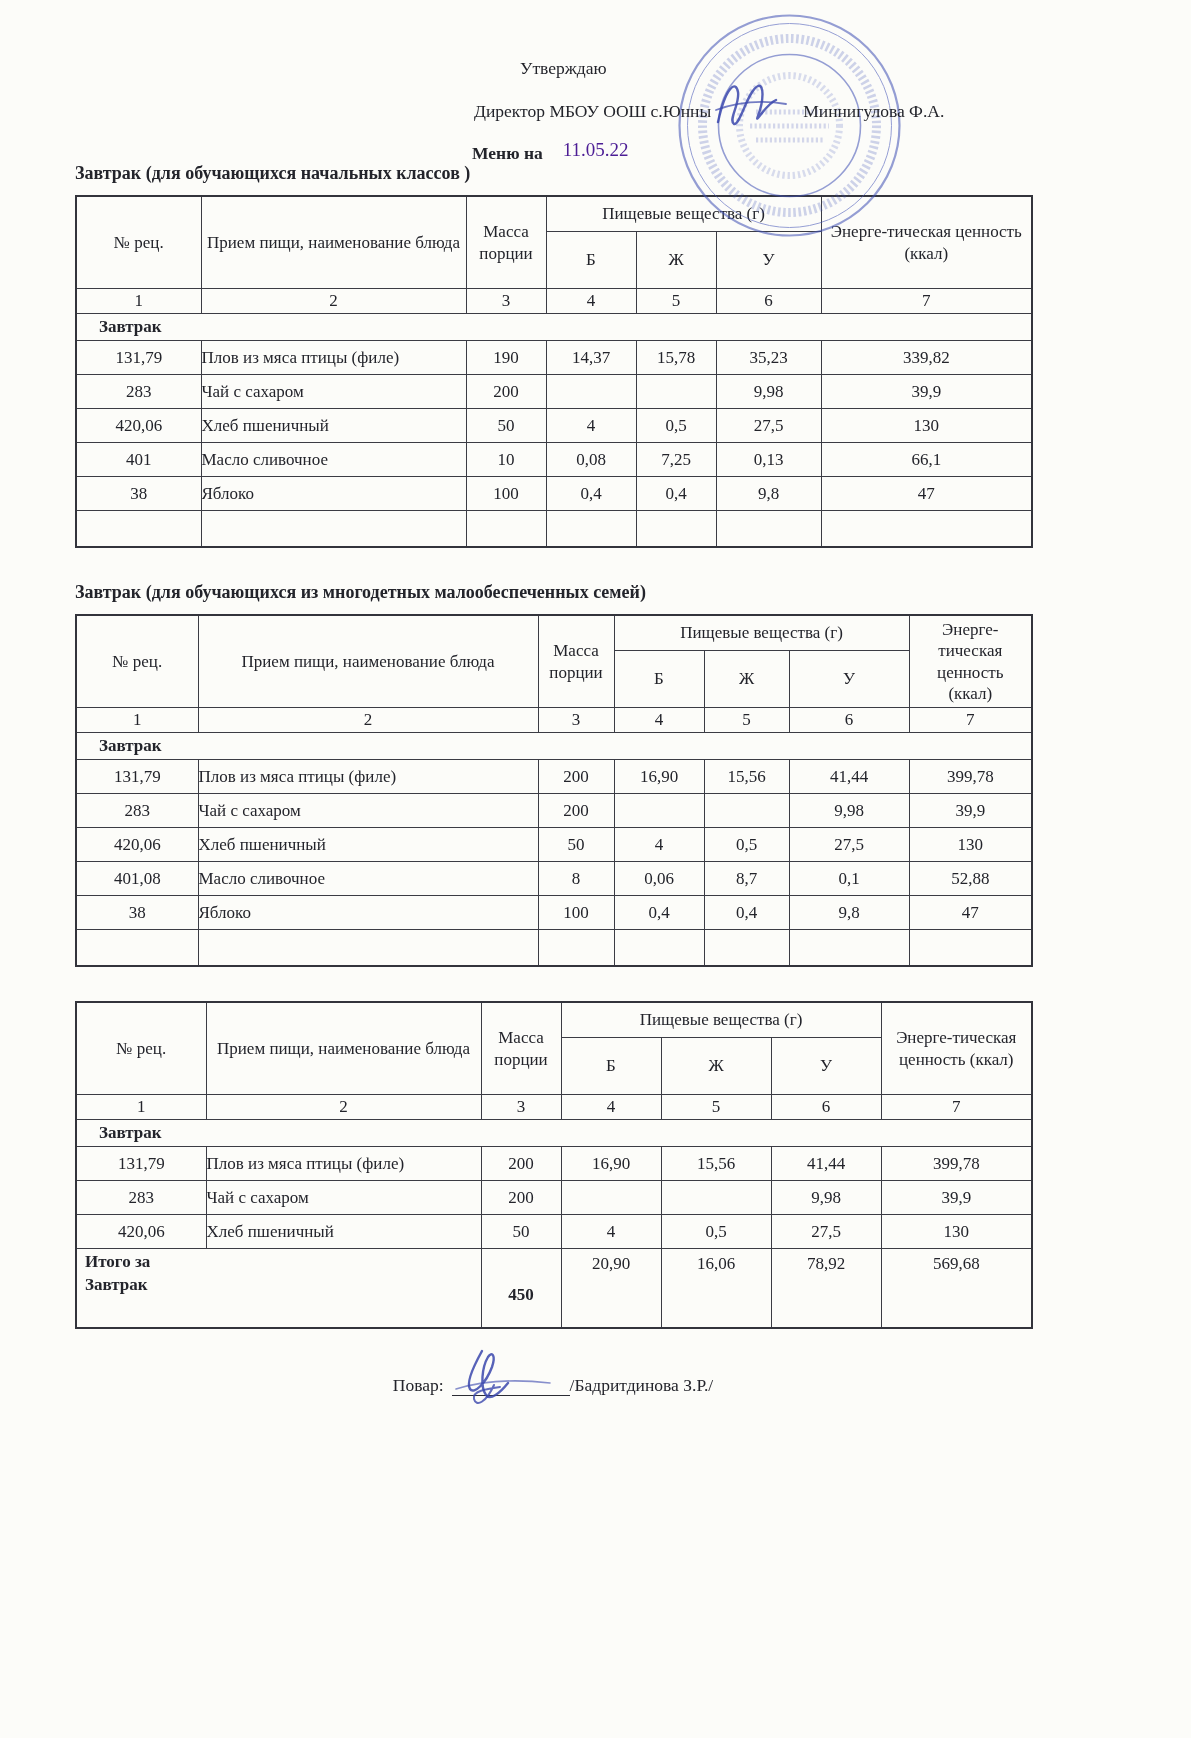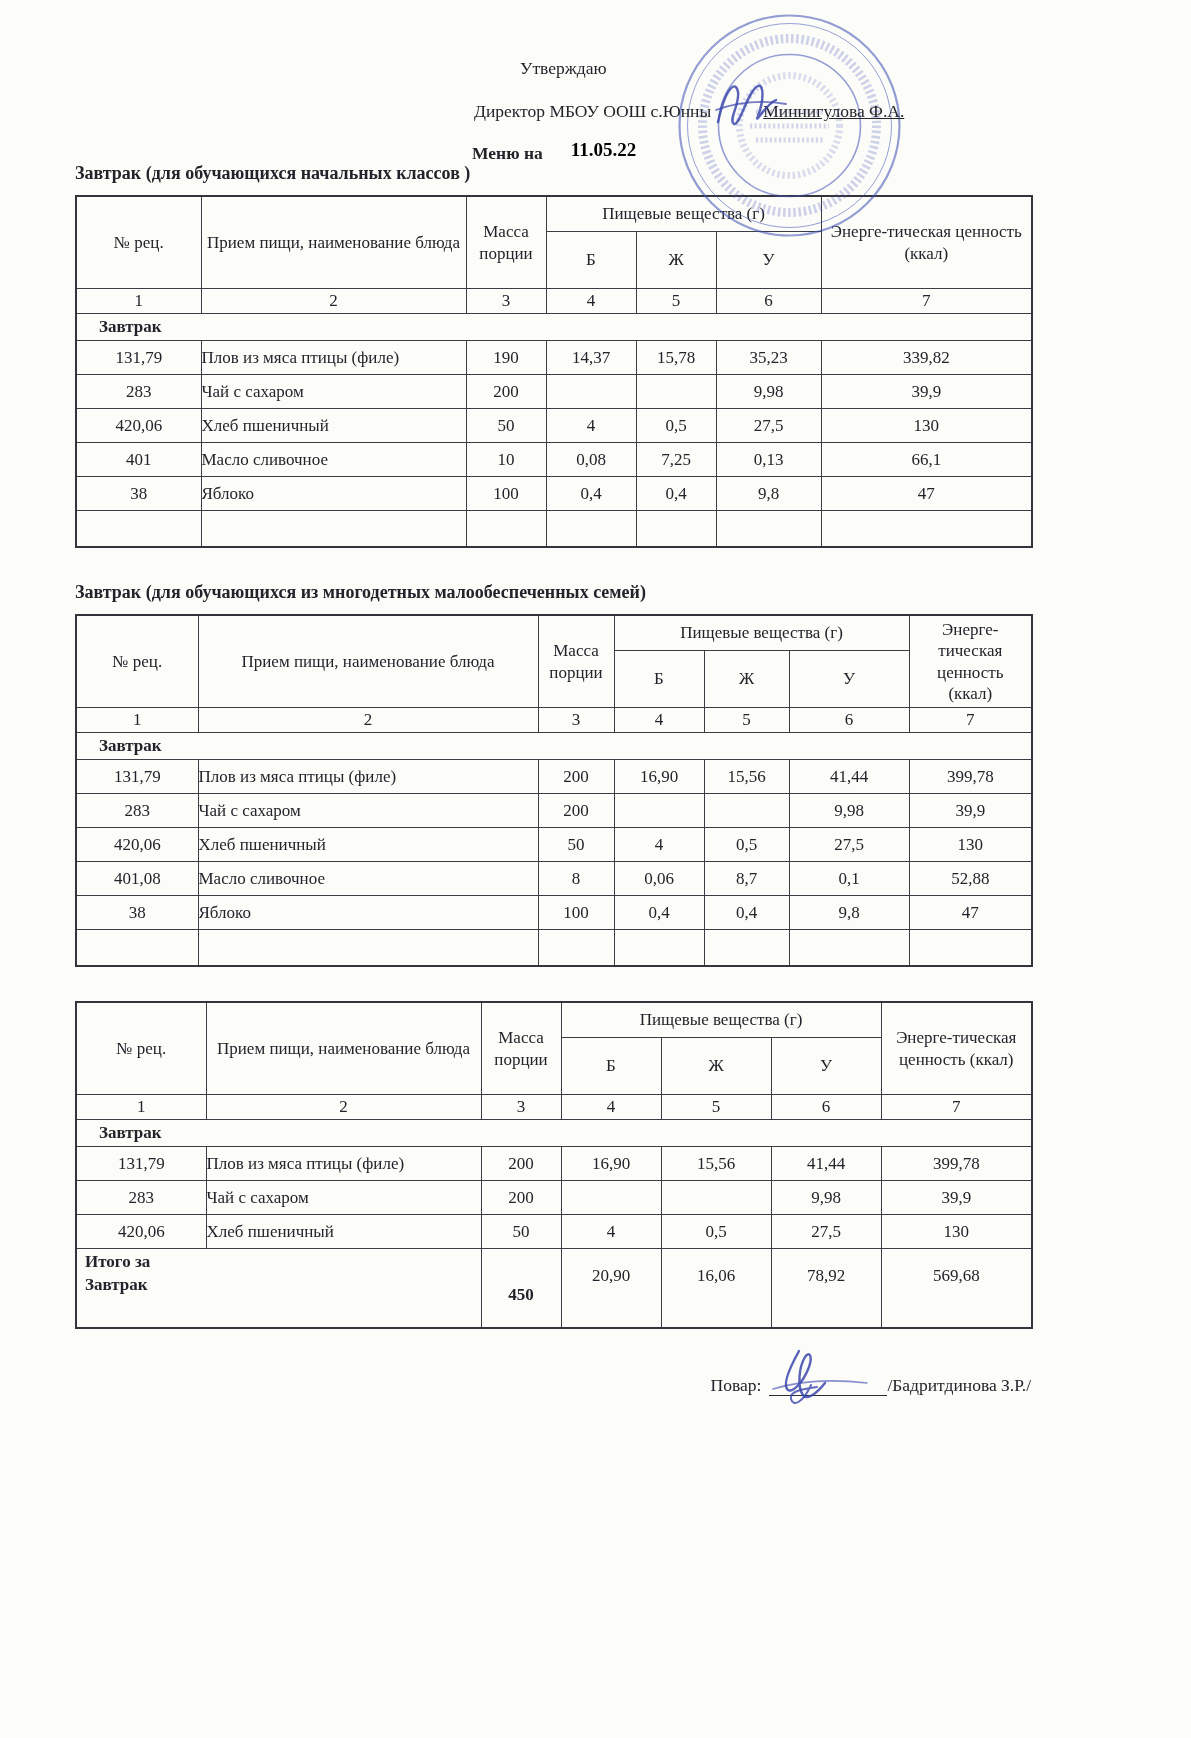--- a/index.html
+++ b/index.html
@@ -9,22 +9,22 @@
     margin:0 auto;
     background:#fcfcf9;
     font-family:"Liberation Serif", serif;
     color:#23242b;
     overflow:hidden;
   }
   .hline { position:absolute; font-size:17.5px; white-space:nowrap; z-index:2; }
   .hline.approve  { left:520px; top:58px; }
   .hline.director { left:474px; top:101px; }
   .hline.menu     { left:472px; top:142px; font-weight:bold; }
-  .menu-date { font-weight:bold; font-size:19px; margin-left:28px; position:relative; top:-3px; color:#000000; }
-  .dir-name { margin-left:52px;text-decoration:underline; }
+  .menu-date { font-weight:normal; font-size:19px; margin-left:20px; position:relative; top:-3px; color:#4c1d95; }
+  .dir-name { margin-left:92px; }
 
   .stamp { position:absolute; left:672px; top:8px; z-index:1; opacity:.55; }
   .dir-sig { position:absolute; left:712px; top:74px; z-index:3; }
 
   .content { position:absolute; left:75px; top:163px; width:956px; }
 
   .tbl-title { text-align:left; font-weight:bold; font-size:18px; margin:0 0 11px 0; }
   .tbl-sec + .tbl-sec { margin-top:34px; }
 
   table.menu-table { border-collapse:collapse; table-layout:fixed; border:2px solid #33343c; width:956px; }
@@ -37,23 +37,23 @@
   .h-top th { height:30px; vertical-align:middle; }
   .h-sub th { height:52px; vertical-align:middle; }
   .num-row td { height:22px; padding:1px; }
   .section-row td { text-align:left; font-weight:bold; padding-left:22px; height:22px; }
   .data-row td { height:29px; }
   .data-row td.dish { text-align:left; padding-left:0; }
   .empty-row td { height:31px; }
   .total-row td { height:54px; }
   td.total-label { text-align:left; font-weight:bold; vertical-align:top; padding-left:8px; white-space:pre-line; line-height:1.35; }
   td.total-mass { font-weight:bold; vertical-align:bottom; padding-bottom:22px; }
-  td.total-val { vertical-align:top; padding-top:16px; }
-
-  .cook-line { margin-top:46px; display:flex; justify-content:flex-end; align-items:flex-end; font-size:17.5px; }
+  td.total-val { vertical-align:top; padding-top:4px; }
+
+  .cook-line { margin-top:46px; display:flex; justify-content:center; align-items:flex-end; font-size:17.5px; }
   .cook-label { margin-right:8px; }
   .sig-line { display:inline-block; width:118px; height:20px; border-bottom:1.6px solid #2b2c34; position:relative; }
   .cook-sig { position:absolute; left:-4px; bottom:-14px; overflow:visible; }
 </style>
 </head>
 <body>
 
 <div class="page">
 
   <svg class="stamp" width="235" height="235" viewBox="0 0 235 235" fill="none">

